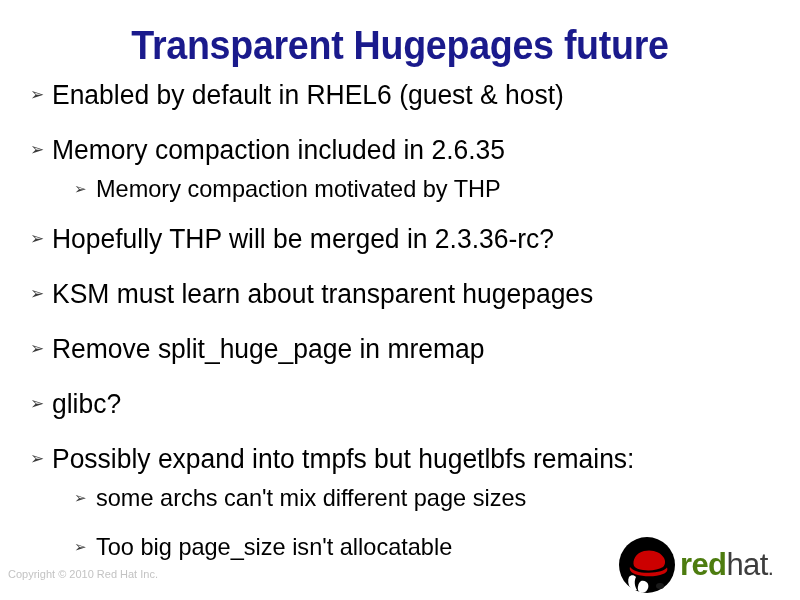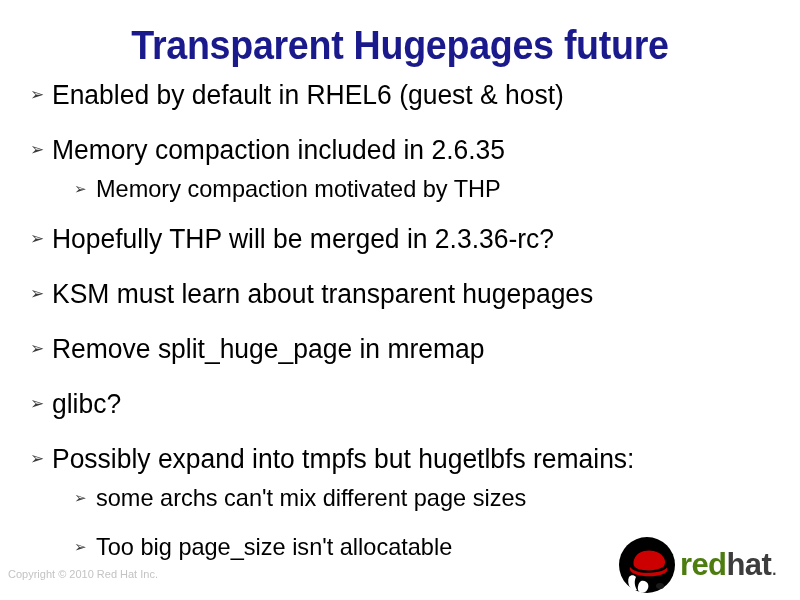--- a/index.html
+++ b/index.html
@@ -127,21 +127,21 @@
     font-size: 31px;
     line-height: 34px;
     letter-spacing: -0.6px;
     white-space: nowrap;
   }
   .logo .wordmark .w-red {
     font-weight: bold;
     color: #4d7c0f;
   }
   .logo .wordmark .w-hat {
-    font-weight: bold;
+    font-weight: normal;
     color: #3d3d3d;
   }
   .logo .wordmark .w-dot {
     font-weight: normal;
     color: #3d3d3d;
     font-size: 22px;
   }
 </style>
 </head>
 <body>

